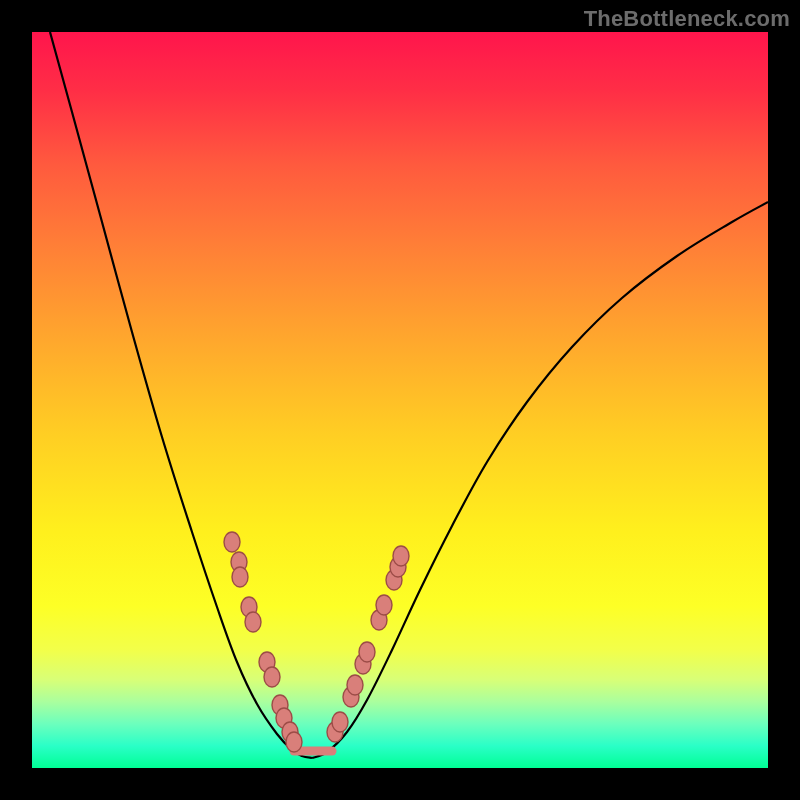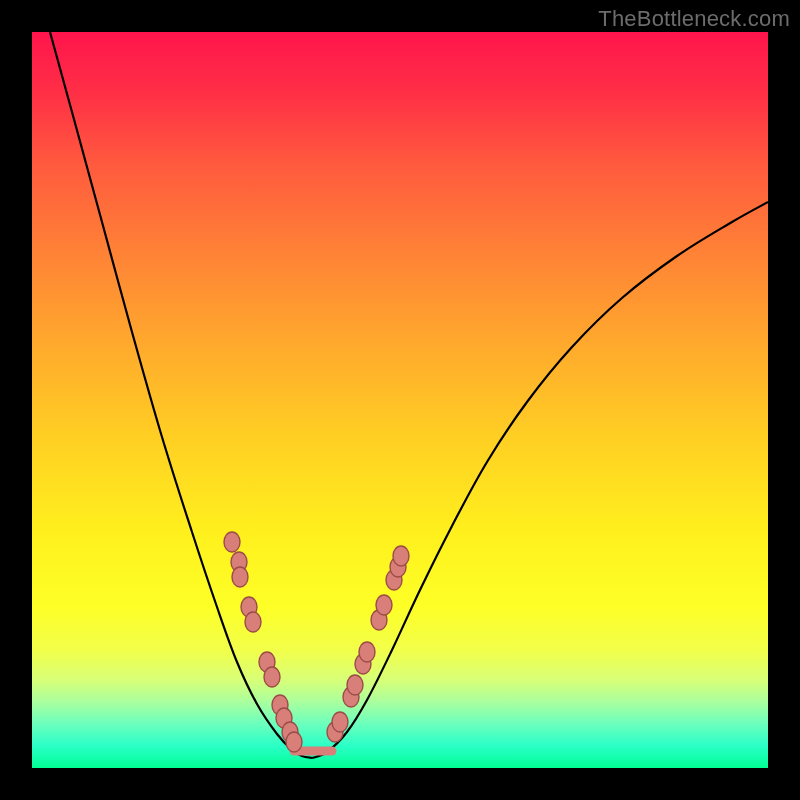--- a/index.html
+++ b/index.html
@@ -32,21 +32,21 @@
       #2affc7 97%,
       #00ff95 100%
     );
   }
   .watermark {
     position: absolute;
     top: 6px;
     right: 10px;
     font-family: Arial, Helvetica, sans-serif;
     font-size: 22px;
-    font-weight: 400;
+    font-weight: 700;
     color: #6c6c6c;
     letter-spacing: 0.2px;
   }
   svg {
     position: absolute;
     left: 0; top: 0;
     width: 736px;
     height: 736px;
   }
   .curve {

